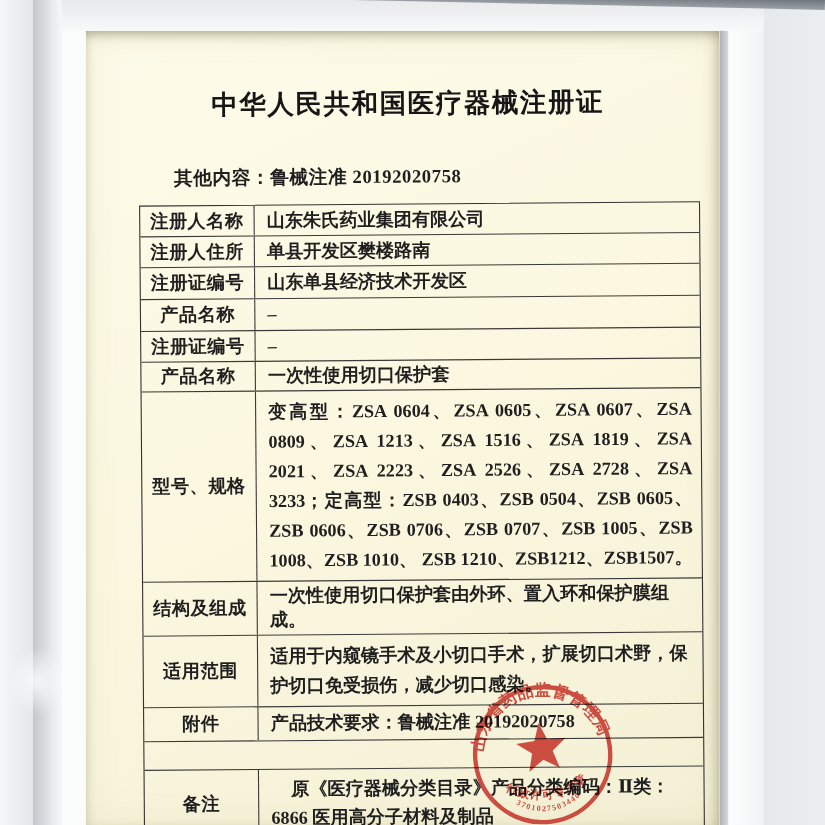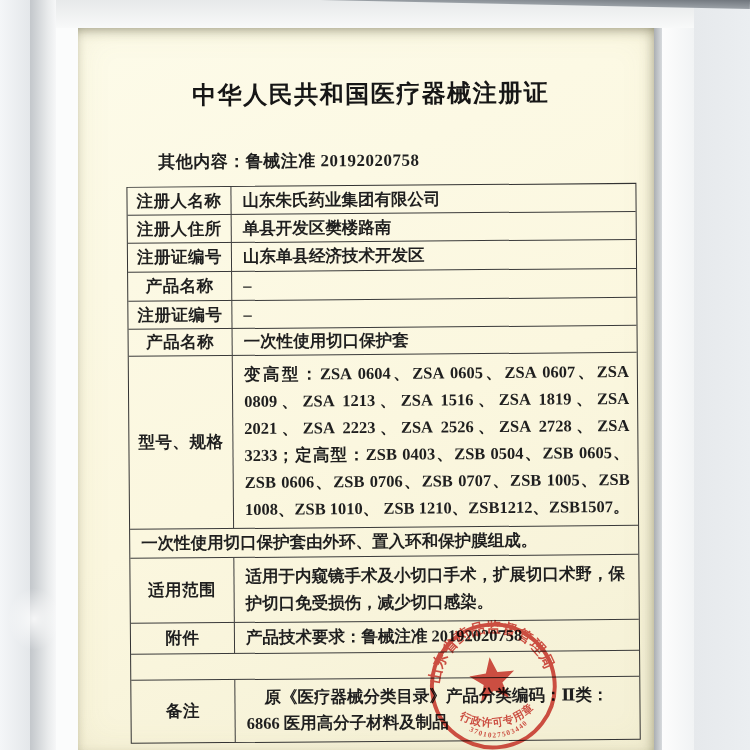--- a/index.html
+++ b/index.html
@@ -107,20 +107,21 @@
         </div>
         <div class="trow" style="min-height:26px">
           <div class="tlabel">产品名称</div>
           <div class="tvalue">一次性使用切口保护套</div>
         </div>
         <div class="trow multiline justify" style="min-height:134px">
           <div class="tlabel">型号、规格</div>
           <div class="tvalue">变高型：ZSA 0604、ZSA 0605、ZSA 0607、ZSA 0809、ZSA 1213、ZSA 1516、ZSA 1819、ZSA 2021、ZSA 2223、ZSA 2526、ZSA 2728、ZSA 3233；定高型：ZSB 0403、ZSB 0504、ZSB 0605、ZSB 0606、ZSB 0706、ZSB 0707、ZSB 1005、ZSB 1008、ZSB 1010、 ZSB 1210、ZSB1212、ZSB1507。</div>
         </div>
         <div class="trow" style="min-height:28px">
+          <div class="tlabel">结构及组成</div>
           <div class="tvalue">一次性使用切口保护套由外环、置入环和保护膜组成。</div>
         </div>
         <div class="trow multiline" style="min-height:50px">
           <div class="tlabel">适用范围</div>
           <div class="tvalue">适用于内窥镜手术及小切口手术，扩展切口术野，保护切口免受损伤，减少切口感染。</div>
         </div>
         <div class="trow" style="min-height:30px">
           <div class="tlabel">附件</div>
           <div class="tvalue">产品技术要求：鲁械注准 20192020758</div>
         </div>

